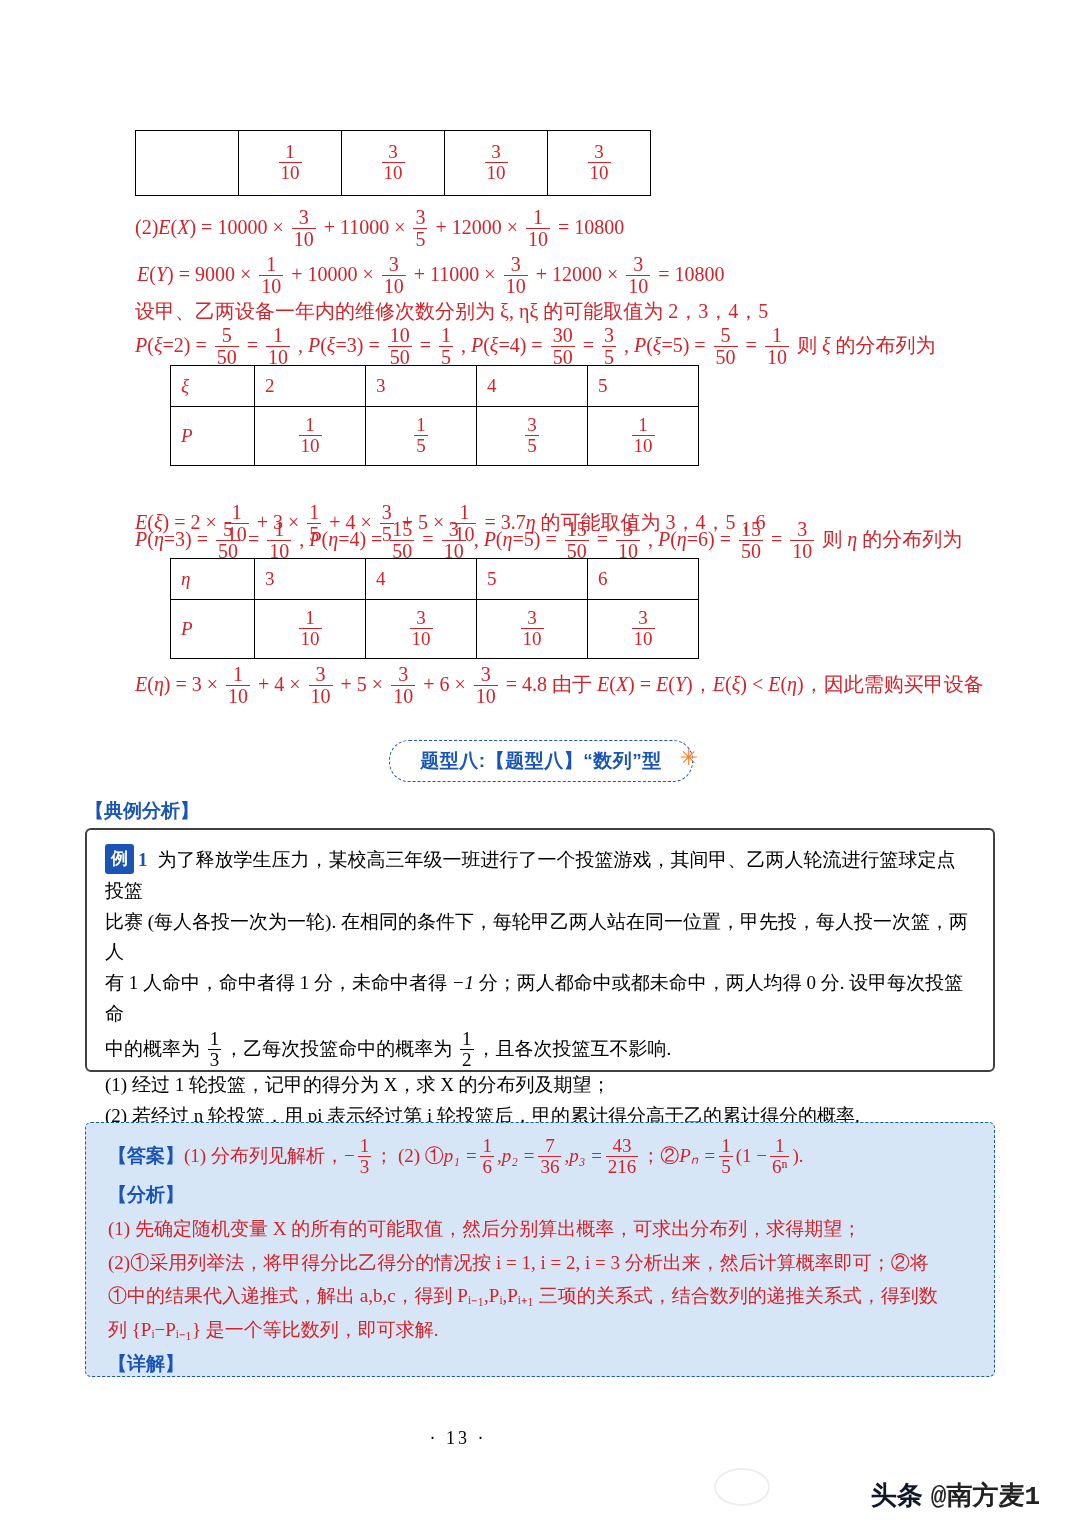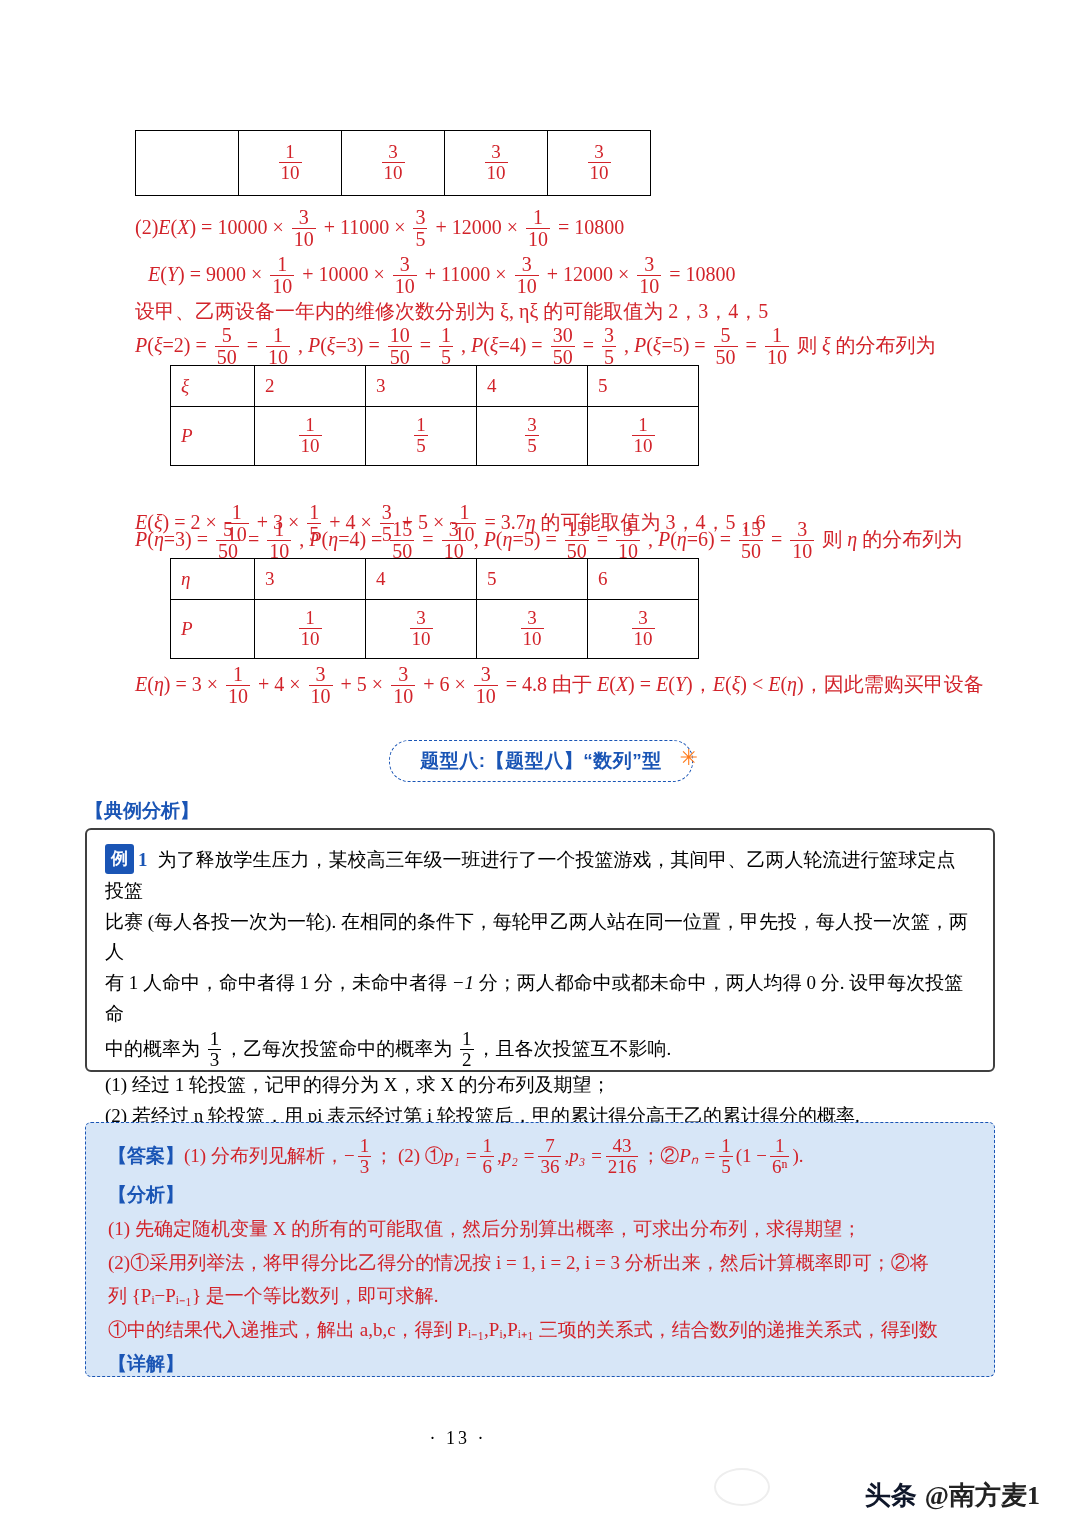--- a/index.html
+++ b/index.html
@@ -96,21 +96,21 @@
     position:absolute;left:0;top:1428px;width:916px;text-align:center;
     color:#000;font-size:18px;letter-spacing:3px;
   }
   #watermark{
     position:absolute;right:40px;top:1478px;
     display:flex;align-items:center;gap:8px;
   }
   #wm-logo{
     font-family:"Liberation Sans",sans-serif;font-weight:bold;font-size:26px;color:#0f172a;
   }
-  #wm-text{font-family:Liberation Serif, serif;font-weight:bold;font-size:26px;color:#222;}
+  #wm-text{font-family:Liberation Mono, monospace;font-weight:bold;font-size:26px;color:#222;}
   #wm-circle{
     position:absolute;right:310px;top:1468px;width:52px;height:34px;
     border:2px solid #eeeeee;border-radius:50%;
   }
 </style>
 </head>
 <body>
 
 <div class="page">
 
@@ -134,21 +134,21 @@
   </tbody>
     </table>
 
   <div class="line" style="left:135px;top:208px;">
     (2)<span class="it">E</span>(<span class="it">X</span>) = 10000 ×
     <span class="frac"><span class="num">3</span><span class="den">10</span></span> + 11000 ×
     <span class="frac"><span class="num">3</span><span class="den">5</span></span> + 12000 ×
     <span class="frac"><span class="num">1</span><span class="den">10</span></span> = 10800
   </div>
 
-  <div class="line" style="left:148px;top:255px;">
+  <div class="line" style="left:137px;top:255px;">
     <span class="it">E</span>(<span class="it">Y</span>) = 9000 ×
     <span class="frac"><span class="num">1</span><span class="den">10</span></span> + 10000 ×
     <span class="frac"><span class="num">3</span><span class="den">10</span></span> + 11000 ×
     <span class="frac"><span class="num">3</span><span class="den">10</span></span> + 12000 ×
     <span class="frac"><span class="num">3</span><span class="den">10</span></span> = 10800
   </div>
 
   <div class="line" style="left:135px;top:298px;">设甲、乙两设备一年内的维修次数分别为 ξ, ηξ 的可能取值为 2，3，4，5</div>
 
   <div class="line" style="left:135px;top:326px;">
@@ -263,22 +263,22 @@
   </div>
 
   <div id="abox">
     <div class="inner">
       <div>
         <span class="blue-b">【答案】</span><span>(1) 分布列见解析，</span>−<span class="frac"><span class="num">1</span><span class="den">3</span></span><span>；  (2) ①</span><span class="it">p₁ =</span><span class="frac"><span class="num">1</span><span class="den">6</span></span>,<span class="it">p₂ =</span><span class="frac"><span class="num">7</span><span class="den">36</span></span>,<span class="it">p₃ =</span><span class="frac"><span class="num">43</span><span class="den">216</span></span><span>；②</span><span class="it">Pₙ =</span><span class="frac"><span class="num">1</span><span class="den">5</span></span>(<span>1 −</span><span class="frac"><span class="num">1</span><span class="den">6ⁿ</span></span>).
       </div>
       <div class="blue-b">【分析】</div>
       <div>(1) 先确定随机变量 X 的所有的可能取值，然后分别算出概率，可求出分布列，求得期望；</div>
       <div>(2)①采用列举法，将甲得分比乙得分的情况按 i = 1, i = 2, i = 3 分析出来，然后计算概率即可；②将</div>
+      <div>①中的结果代入递推式，解出 a,b,c，得到 Pᵢ₋₁,Pᵢ,Pᵢ₊₁ 三项的关系式，结合数列的递推关系式，得到数</div>
       <div>列 {Pᵢ−Pᵢ₋₁} 是一个等比数列，即可求解.</div>
-      <div>①中的结果代入递推式，解出 a,b,c，得到 Pᵢ₋₁,Pᵢ,Pᵢ₊₁ 三项的关系式，结合数列的递推关系式，得到数</div>
       <div class="blue-b">【详解】</div>
     </div>
   </div>
 
   <div id="pagenum">· 13 ·</div>
   <div id="wm-circle"></div>
   <div id="watermark">
     <span id="wm-logo">头条</span>
     <span id="wm-text">@南方麦1</span>
   </div>

